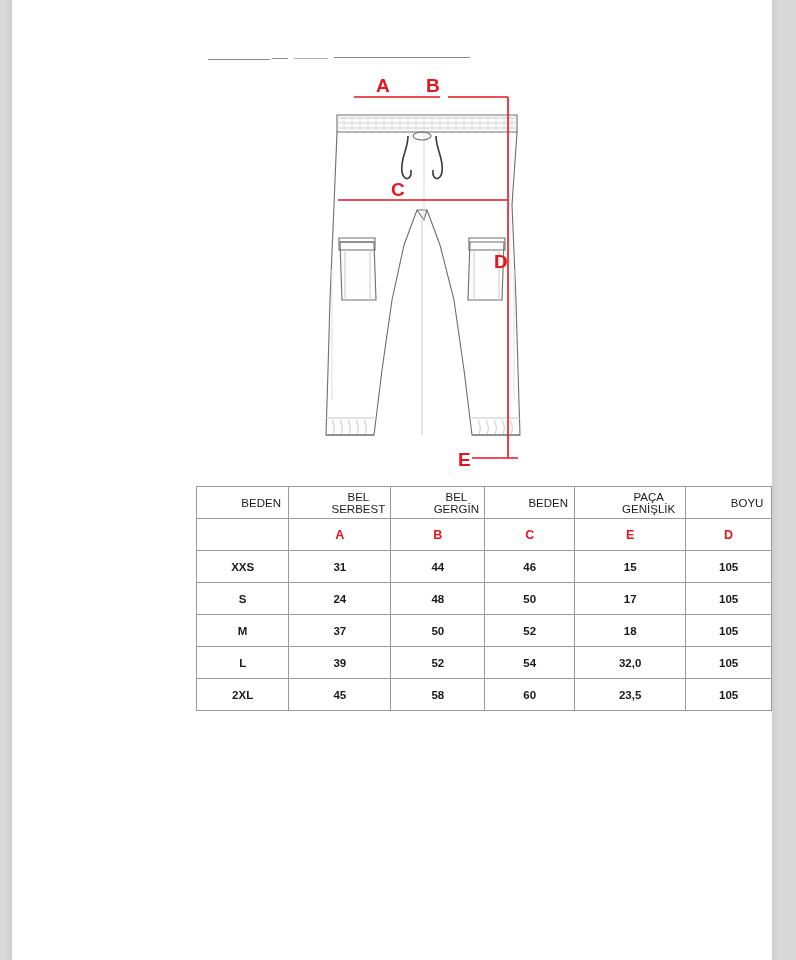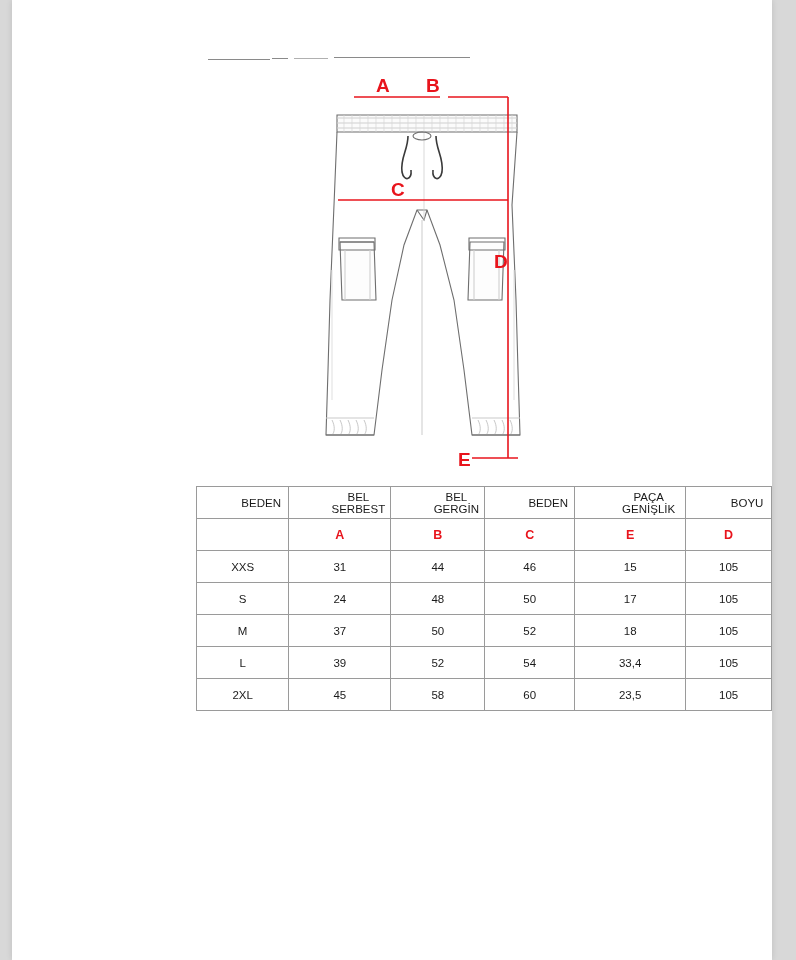--- a/index.html
+++ b/index.html
@@ -78,21 +78,21 @@
     left: 184px;
     top: 486px;
     border-collapse: collapse;
     font-size: 11.5px;
     color: #1a1a1a;
   }
   .size-table td, .size-table th {
     border: 1px solid #9a9a9a;
     text-align: center;
     vertical-align: middle;
-    font-weight: normal;
+    font-weight: bold;
     padding: 0;
     height: 31px;
   }
   .size-table th { font-weight: normal; padding-left: 37px; }
   .col-0 { width: 74px; }
   .col-1 { width: 78px; }
   .col-2 { width: 70px; margin-top: 48px; }
   .col-3 { width: 68px; }
   .col-4 { width: 100px; }
   .col-5 { width: 68px; }
@@ -258,21 +258,21 @@
           <td>50</td>
           <td>52</td>
           <td>18</td>
           <td>105</td>
         </tr>
         <tr>
           <td>L</td>
           <td>39</td>
           <td>52</td>
           <td>54</td>
-          <td>33,4</td>
+          <td>32,0</td>
           <td>105</td>
         </tr>
         <tr>
           <td>2XL</td>
           <td>45</td>
           <td>58</td>
           <td>60</td>
           <td>23,5</td>
           <td>105</td>
         </tr>

